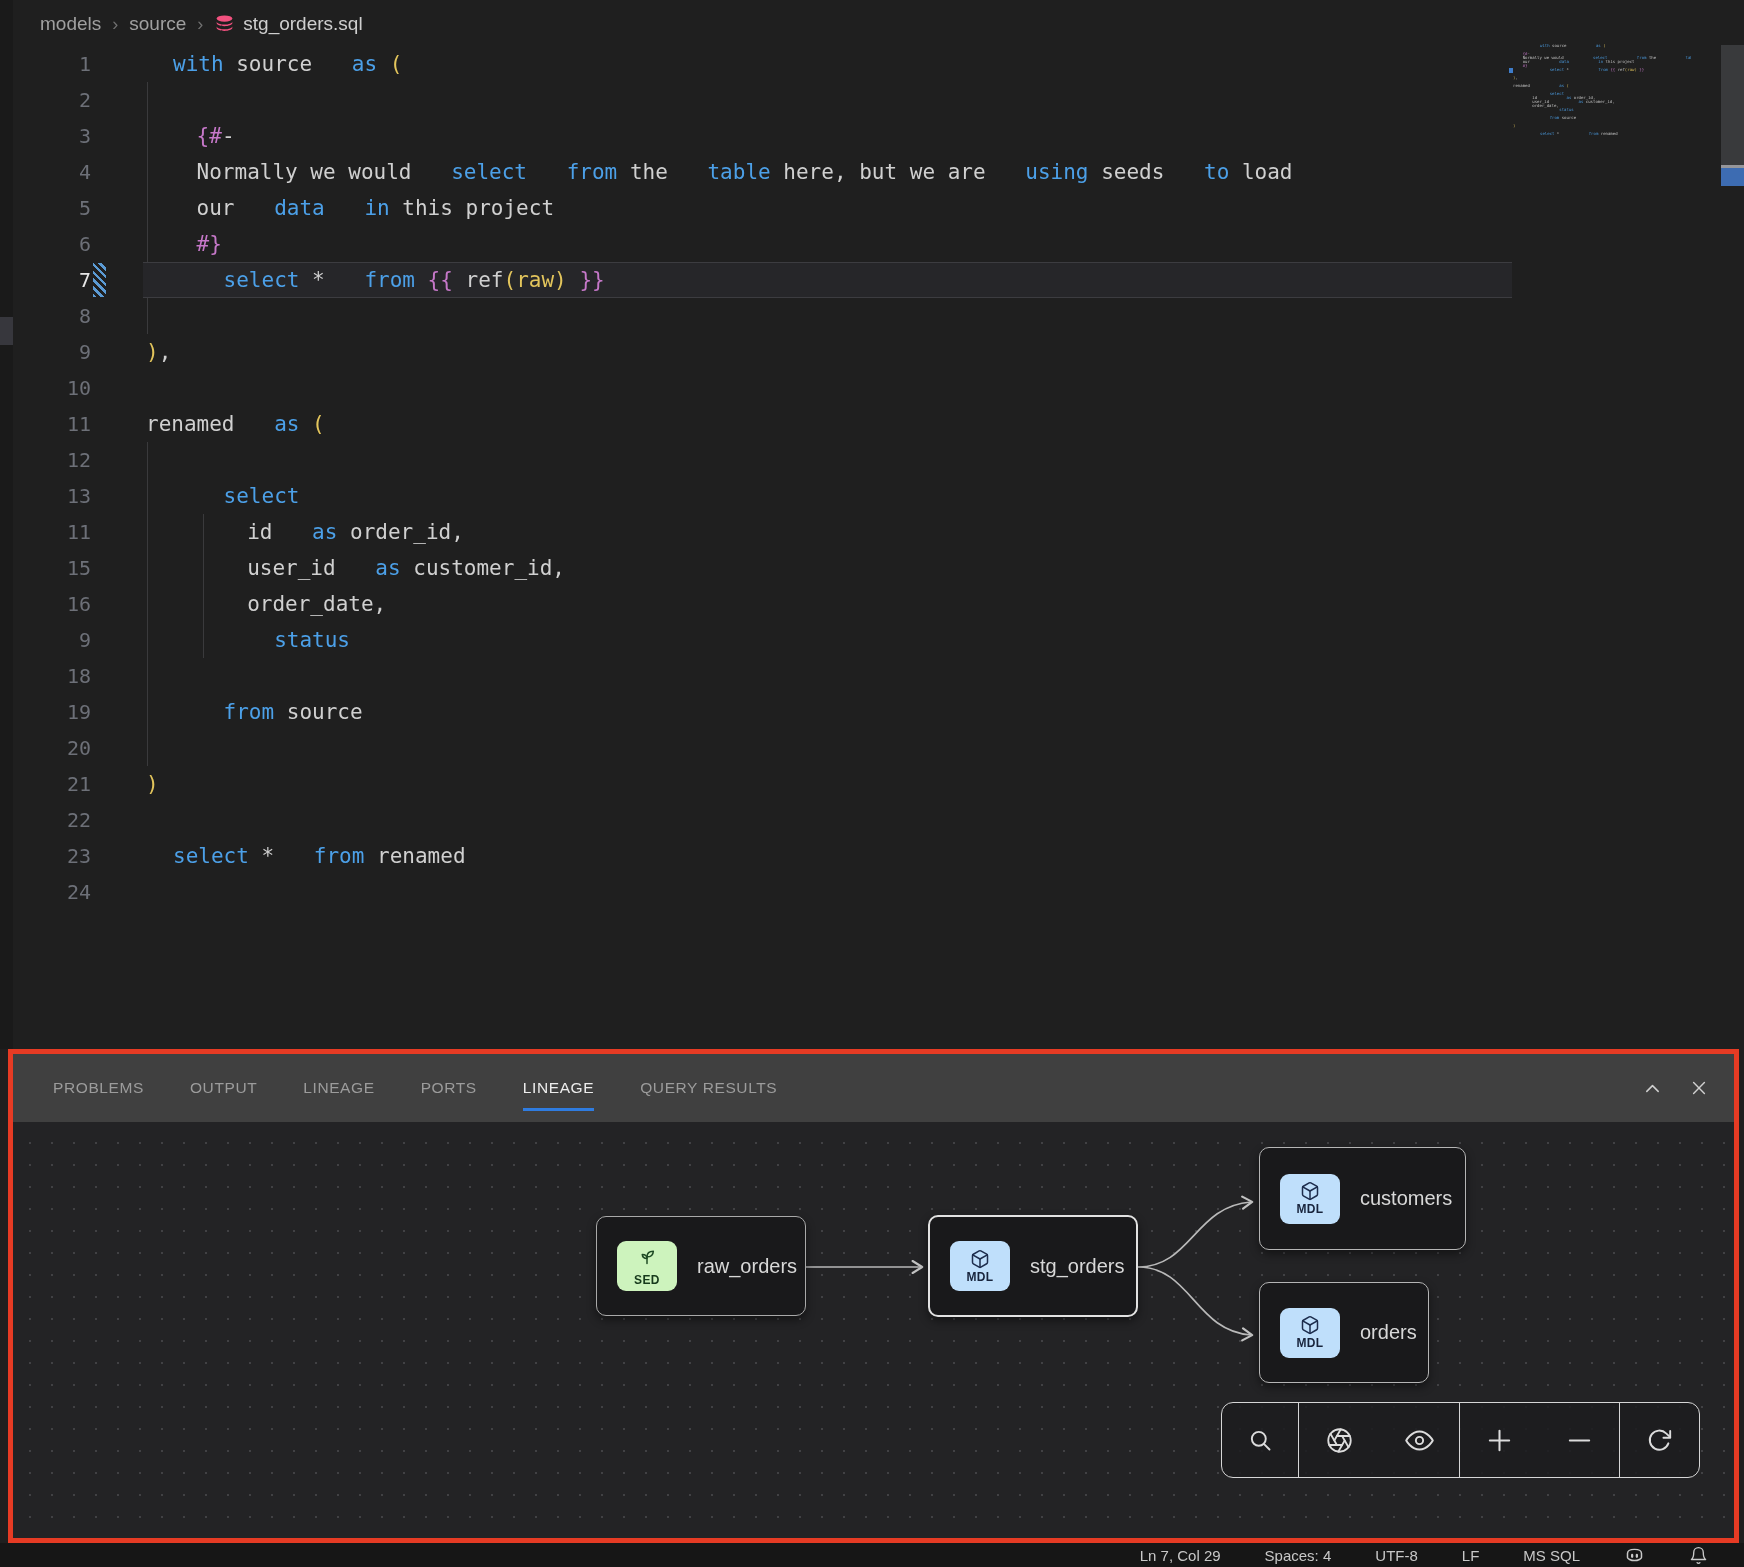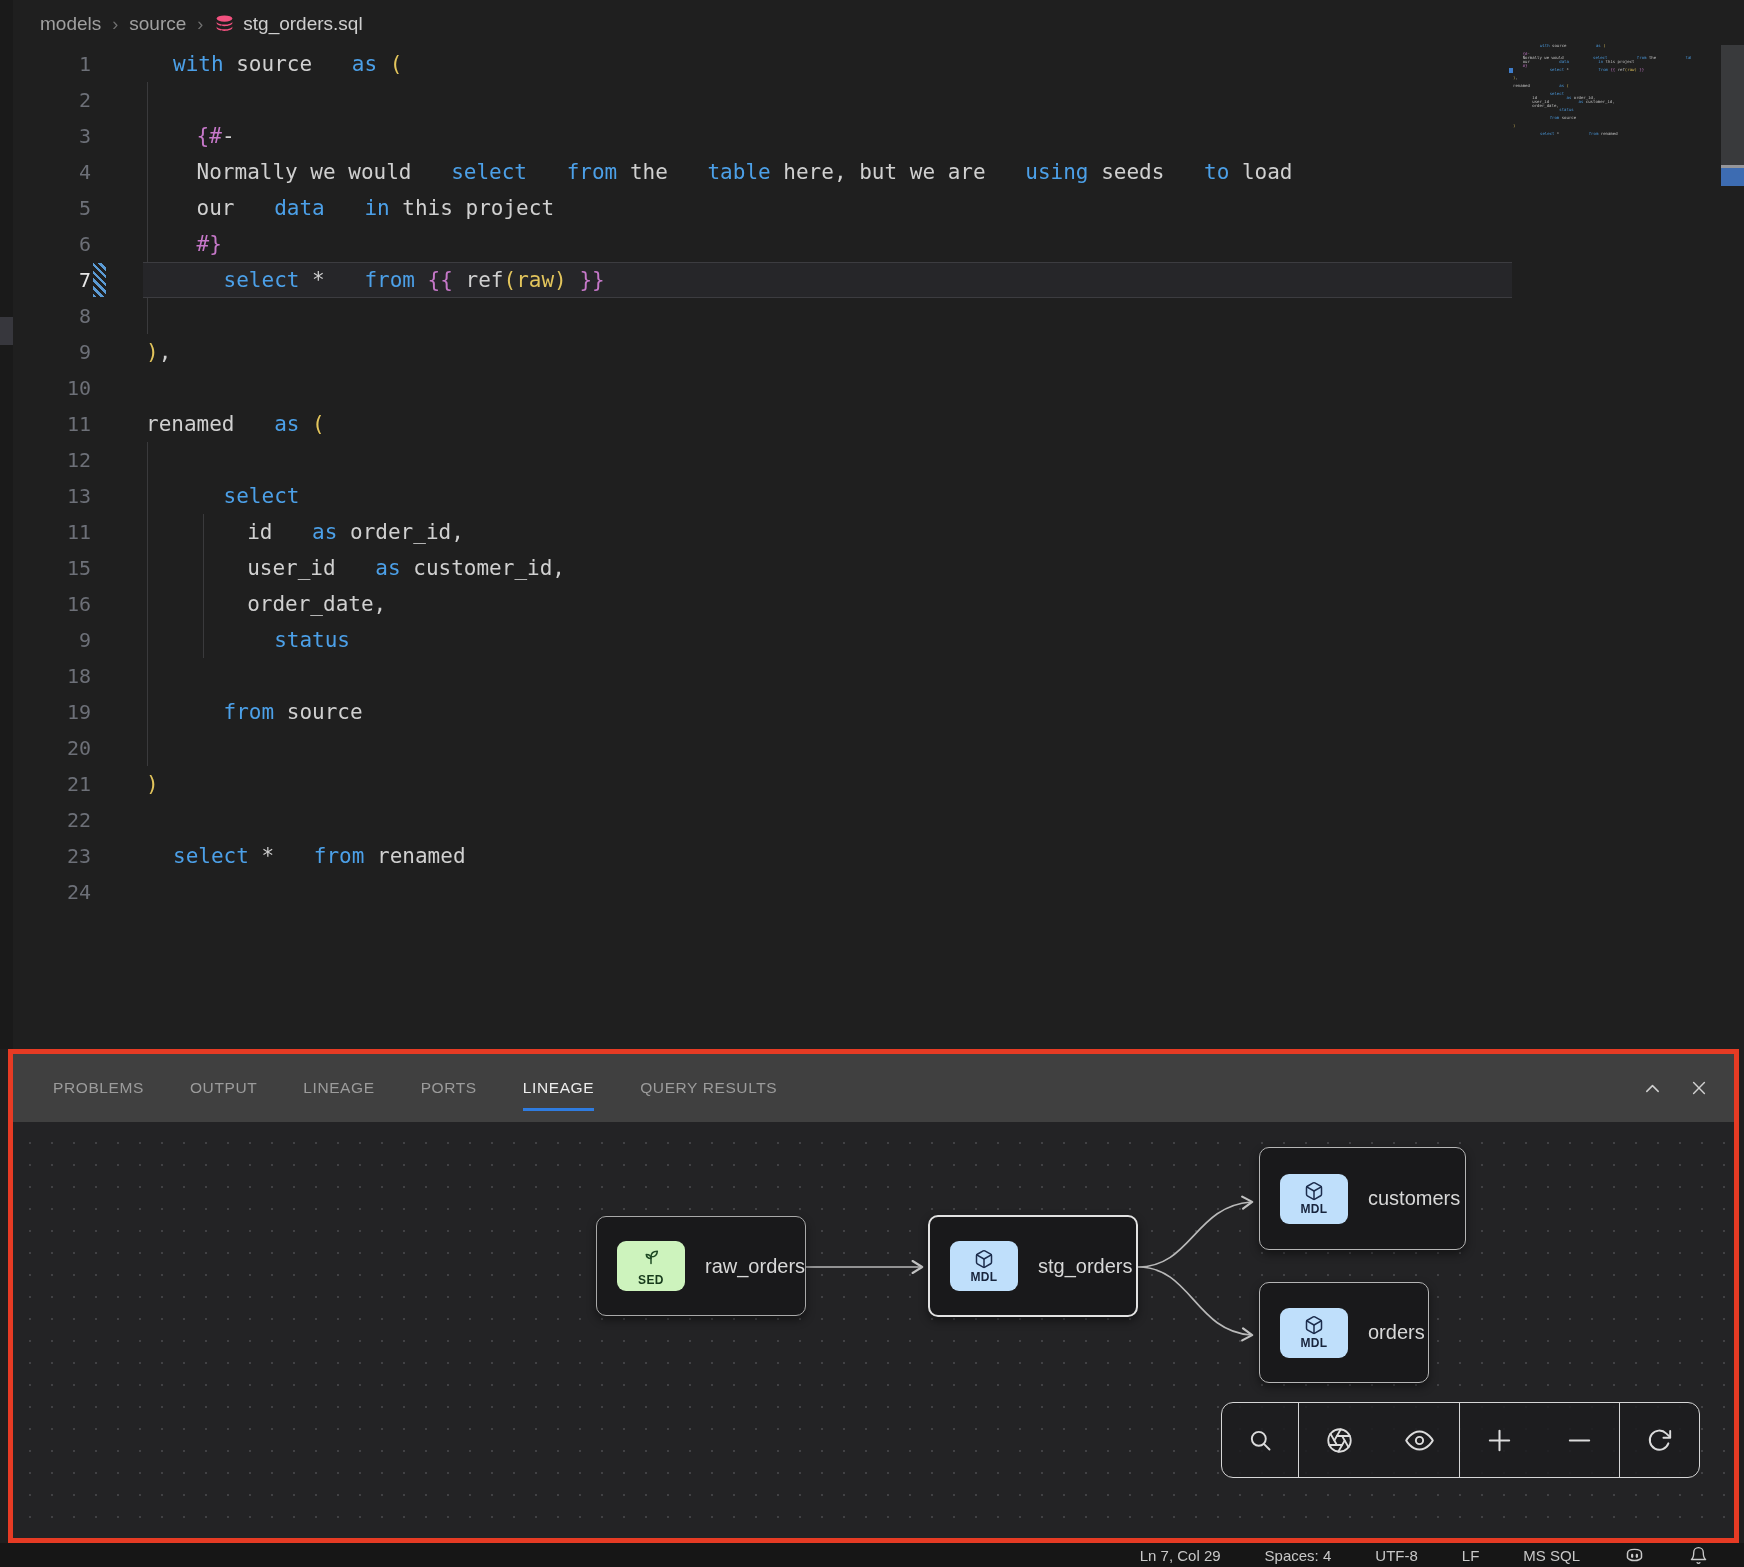--- a/index.html
+++ b/index.html
@@ -58,21 +58,21 @@
   .tab-actions svg { display:block; }
   
   .canvas { position:relative; width:1721px; height:416px; background:#232325;
         background-image:radial-gradient(#414144 1px, rgba(0,0,0,0) 1.4px);
         background-size:22px 22px; background-position:6px 10px; }
   #edges { position:absolute; left:0; top:0; }
   .node { position:absolute; background:#19191b; border:1.5px solid #a9a9a9; border-radius:10px;
         display:flex; align-items:center; padding-left:20px;
         box-shadow:0 4px 10px rgba(0,0,0,.45); }
   .node.selected { border:2px solid #e2e2e2; }
-  .badge { width:68px; height:50px; border-radius:9px; display:flex; flex-direction:column;
+  .badge { width:60px; height:50px; border-radius:9px; display:flex; flex-direction:column;
         align-items:center; justify-content:center; gap:1px; flex:none; }
   .badge-seed { background:#cdf3bd;gap:7px; }
   .badge-model { background:#bfdffb; }
   .badge .badge-label { font-size:12px; font-weight:600; letter-spacing:.4px; }
   .badge-seed .badge-label { color:#173a1c; }
   .badge-model .badge-label { color:#18243c; }
   .node-label { margin-left:20px; font-size:20px; color:#d8d8d8; white-space:nowrap; }
   
   .lin-toolbar { position:absolute; left:1208px; top:280px; width:479px; height:76px;
         border:1.6px solid #d6d6d6; border-radius:12px; display:flex; background:rgba(28,28,30,.85); }

